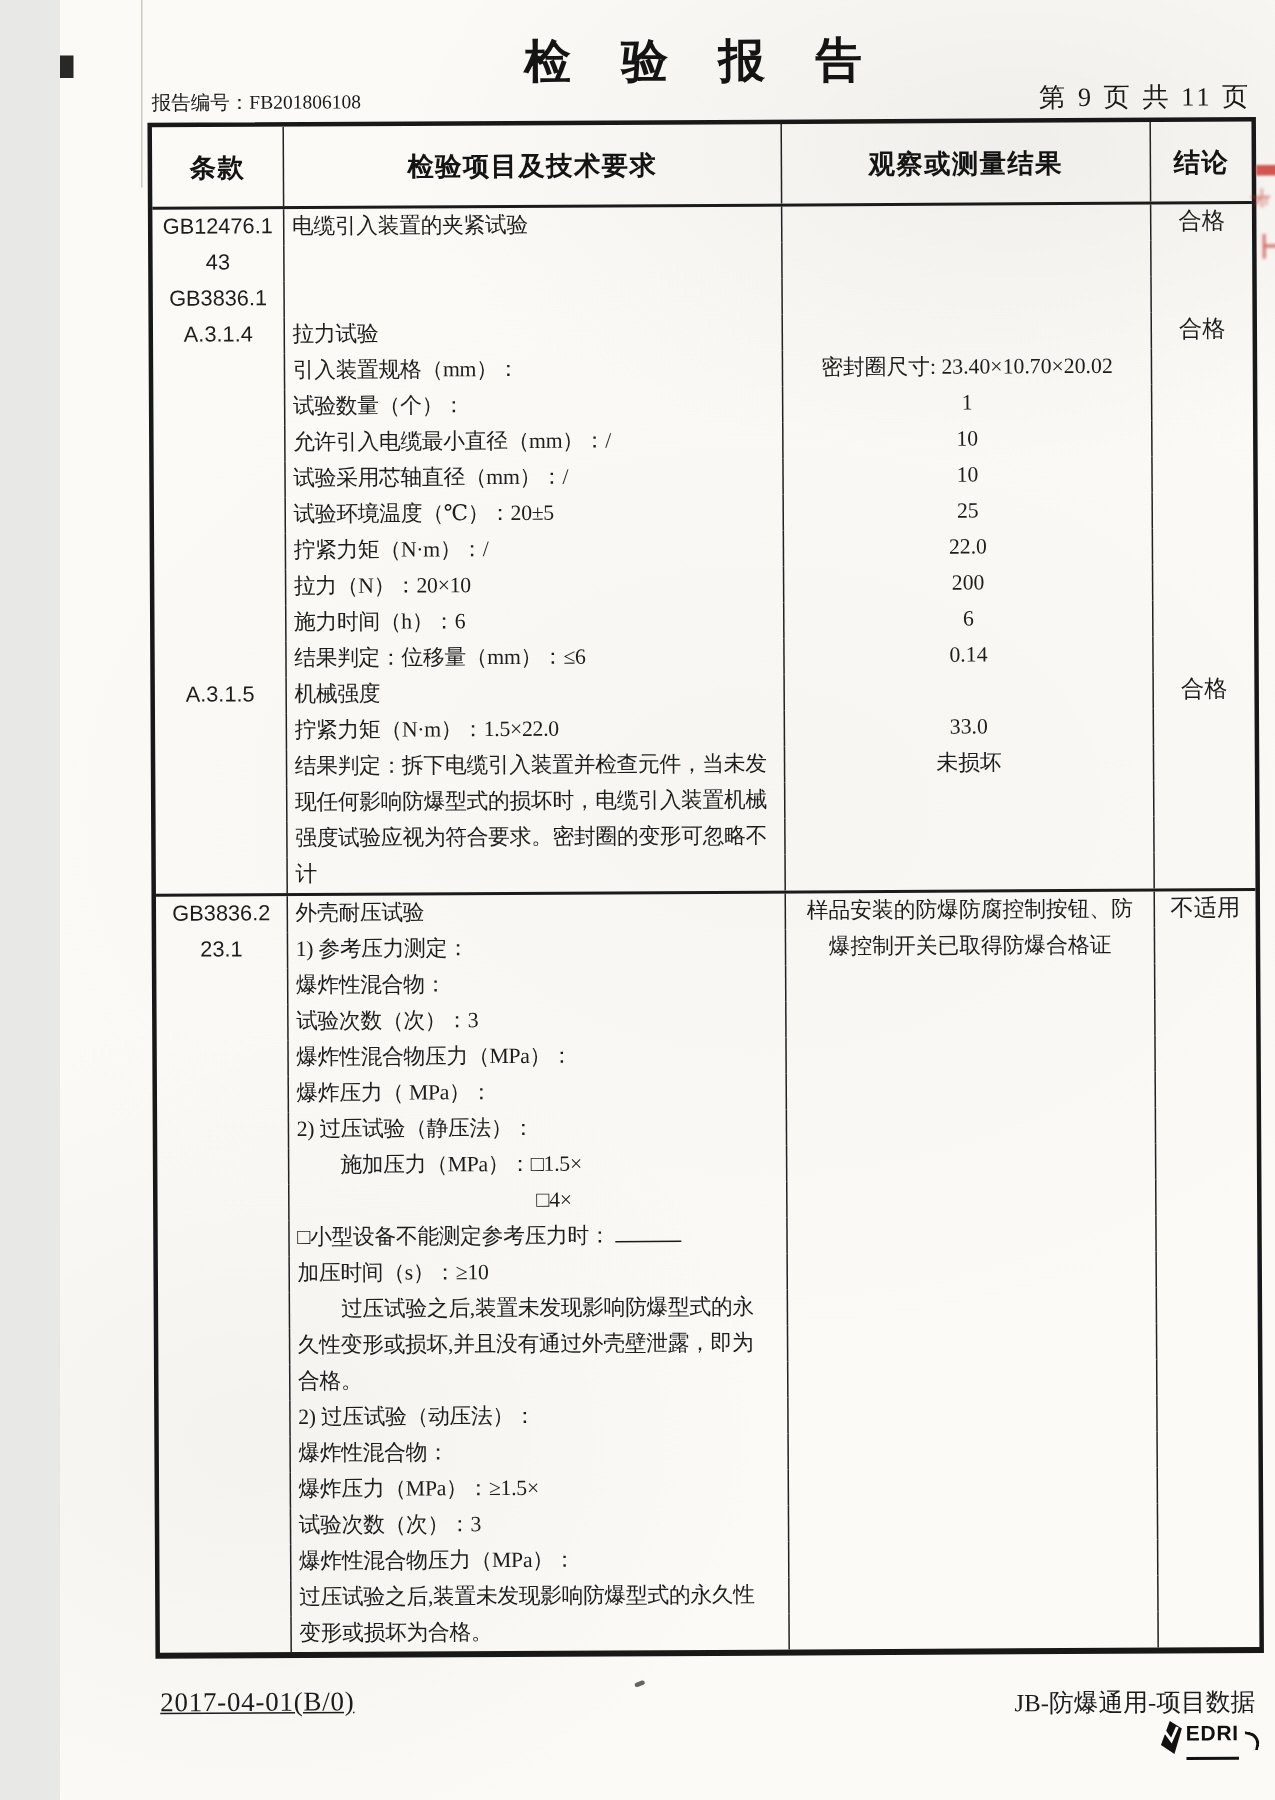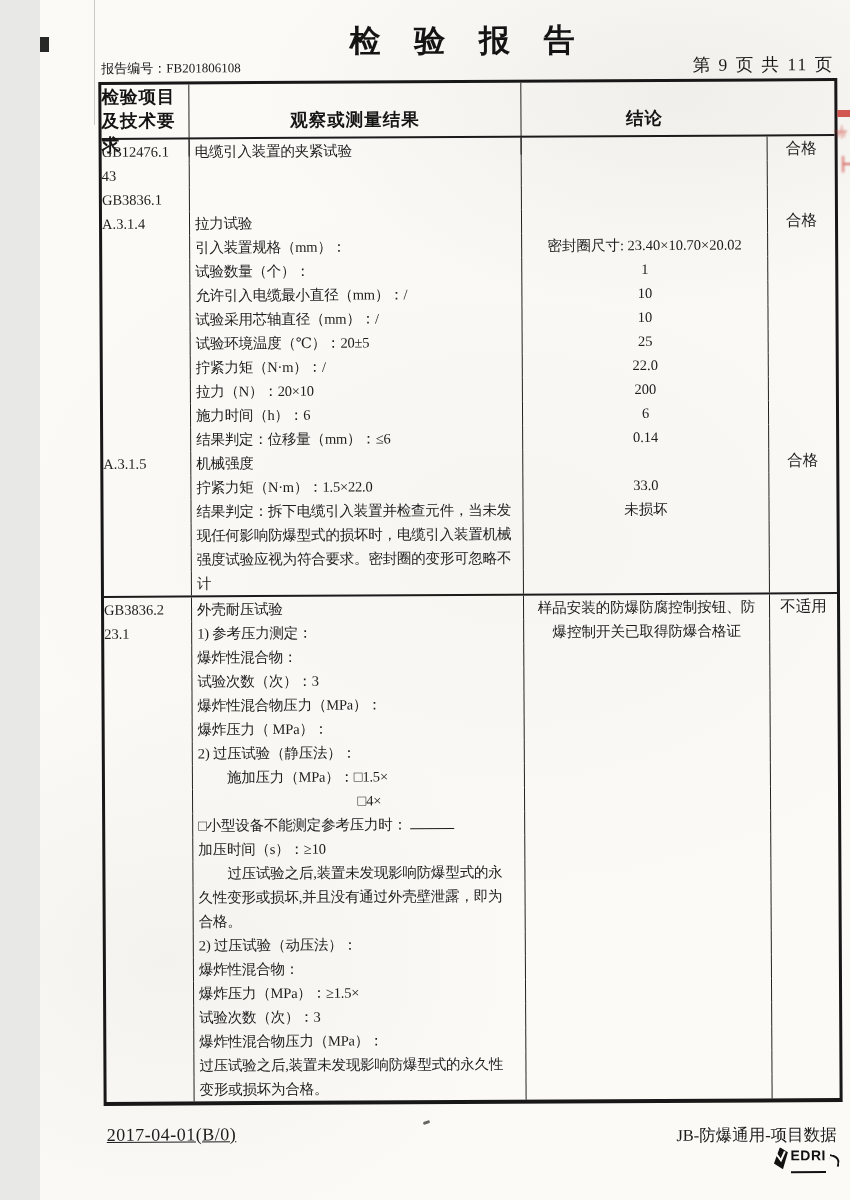--- a/index.html
+++ b/index.html
@@ -46,21 +46,21 @@
   }
   .thead .hcell:last-child{border-right:none;text-align:right;}
   .tblock{position:relative;}
   .tblock.b2{border-top:2px solid #1b1b1b;}
   .trow{display:grid;grid-template-columns:88px 332px 246px 1fr;height:24px;}
   .cell{
     line-height:24px;white-space:nowrap;overflow:visible;
     border-right:1.8px solid #222;font-size:15px;color:#1d1d1d;
   }
   .cell:last-child{border-right:none;}
-  .c-clause{font-size:14.5px;letter-spacing:0;font-family:Liberation Serif, serif;}
+  .c-clause{text-align:center;font-size:14.5px;letter-spacing:0;font-family:Liberation Sans, sans-serif;}
   .c-item{padding-left:5px;font-size:14.5px;letter-spacing:-0.2px;}
   .c-result{text-align:center;font-size:14.5px;}
   .c-concl{text-align:center;font-size:15.5px;}
   .blank-line{
     display:inline-block;width:44px;height:13px;
     border-bottom:1.8px solid #1b1b1b;margin-left:3px;
   }
 
   
   .footer-note{position:absolute;right:56px;top:1126px;font-size:16.5px;color:#1c1c1c;}
@@ -100,20 +100,21 @@
 
 <div class="page">
   <div class="tilt">
 
     <div class="doc-title">检 验 报 告</div>
     <div class="report-no">报告编号：FB201806108</div>
     <div class="page-info">第 9 页 共 11 页</div>
 
     <div class="rtable">
       <div class="thead">
+        <div class="hcell">条款</div>
         <div class="hcell">检验项目及技术要求</div>
         <div class="hcell">观察或测量结果</div>
         <div class="hcell">结论</div>
       </div>
       <div class="tblock">
           <div class="trow">
             <div class="cell c-clause">GB12476.1</div>
             <div class="cell c-item">电缆引入装置的夹紧试验</div>
             <div class="cell c-result"></div>
             <div class="cell c-concl">合格</div>

